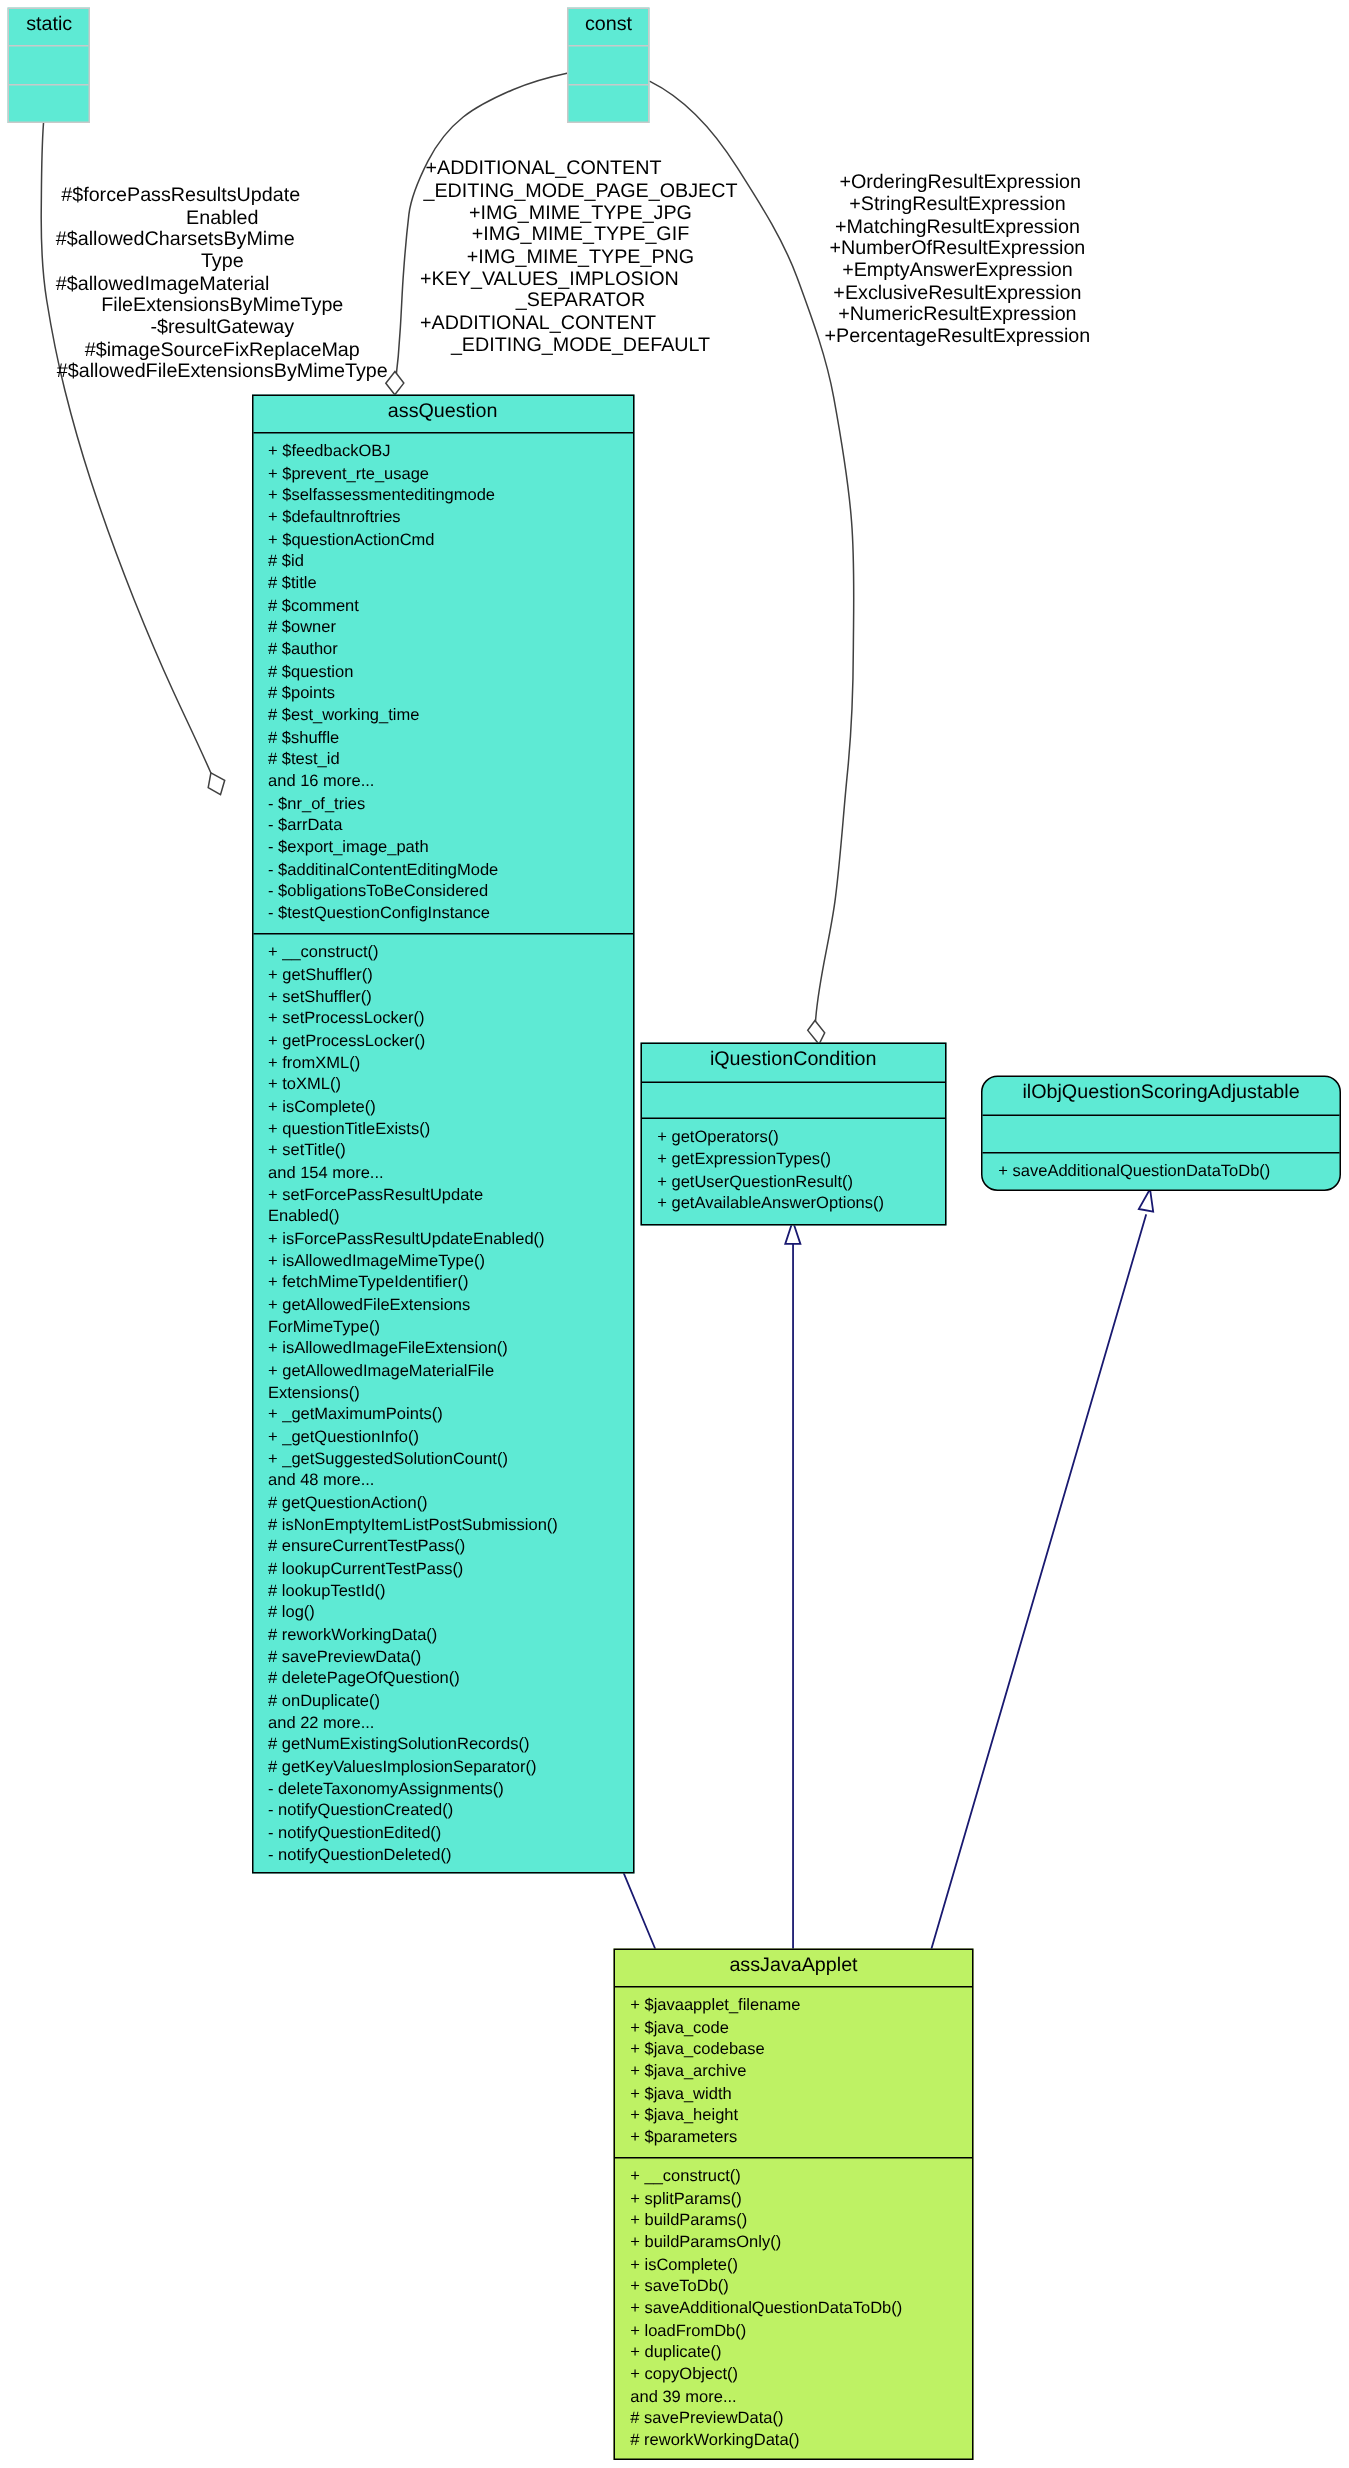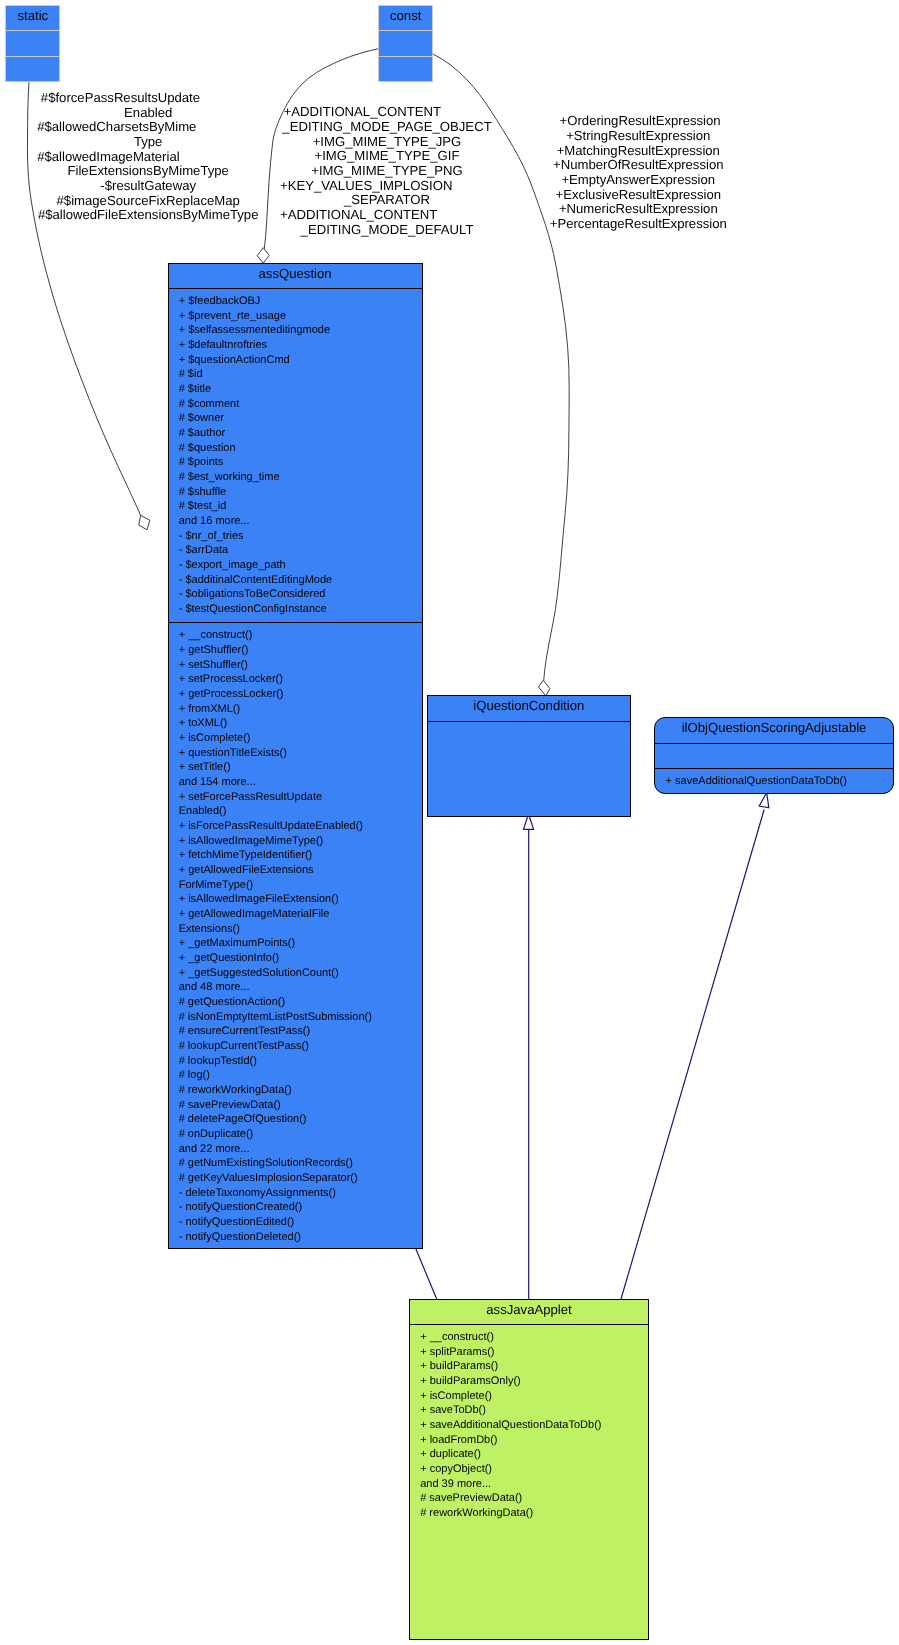--- a/index.html
+++ b/index.html
@@ -3,21 +3,21 @@
 <meta charset="utf-8">
 <style>
   html,body{margin:0;padding:0;background:#fff;}
   body{width:899px;height:1645px;overflow:hidden;
        font-family:"Liberation Sans",sans-serif;
        -webkit-font-smoothing:antialiased;
        text-rendering:geometricPrecision;}
   #stage{position:relative;width:899px;height:1645px;background:#fff;overflow:hidden;
          will-change:transform;}
   #edges{position:absolute;left:0;top:0;}
-  .node{position:absolute;box-sizing:border-box;background:#3b82f6;}
+  .node{position:absolute;box-sizing:border-box;background:#5eead4;}
   .node.plain{border:1px solid #c9c9c9;}
   .node.main{border:1px solid #000;}
   .node.fill{background:#bef264;}
   .sect{box-sizing:border-box;position:relative;overflow:hidden;}
   .sect.div{border-top:1px solid #000;}
   .plain .sect.div{border-top:1px solid #c9c9c9;}
   .title{text-align:center;font-size:13.15px;color:#000;line-height:14.69px;padding-top:3.0px;}
   .rows{font-size:11px;line-height:14.667px;color:#000;padding:5.0px 2px 0 10.2px;}
   .rows > div{white-space:pre;}
   .elabel{position:absolute;text-align:center;font-size:13.15px;line-height:14.667px;
@@ -135,48 +135,63 @@
     <div>- deleteTaxonomyAssignments()</div>
     <div>- notifyQuestionCreated()</div>
     <div>- notifyQuestionEdited()</div>
     <div>- notifyQuestionDeleted()</div>
   </div>
 </div>
 <div class="node main" style="left:427px;top:695.3px;width:203.6px;height:121.5px;">
   <div class="sect title" style="height:24.5px;"><span>iQuestionCondition</span></div>
   <div class="sect div rows" style="height:24.5px;">
   </div>
+  <div class="sect div rows" style="height:70.5px;">
+    <div>+ getOperators()</div>
+    <div>+ getExpressionTypes()</div>
+    <div>+ getUserQuestionResult()</div>
+    <div>+ getAvailableAnswerOptions()</div>
+  </div>
 </div>
 <div class="node main" style="left:654.4px;top:717.2px;width:239.3px;height:76.8px;border-radius:11px;">
   <div class="sect title" style="height:25px;"><span>ilObjQuestionScoringAdjustable</span></div>
   <div class="sect div rows" style="height:25px;">
   </div>
   <div class="sect div rows" style="height:24.8px;">
     <div>+ saveAdditionalQuestionDataToDb()</div>
   </div>
 </div>
 <div class="node main fill" style="left:409px;top:1298.7px;width:240px;height:341.1px;">
   <div class="sect title" style="height:24.2px;"><span>assJavaApplet</span></div>
+  <div class="sect div rows" style="height:114px;">
+    <div>+ $javaapplet_filename</div>
+    <div>+ $java_code</div>
+    <div>+ $java_codebase</div>
+    <div>+ $java_archive</div>
+    <div>+ $java_width</div>
+    <div>+ $java_height</div>
+    <div>+ $parameters</div>
+  </div>
   <div class="sect div rows" style="height:200.9px;">
     <div>+ __construct()</div>
     <div>+ splitParams()</div>
     <div>+ buildParams()</div>
     <div>+ buildParamsOnly()</div>
     <div>+ isComplete()</div>
     <div>+ saveToDb()</div>
     <div>+ saveAdditionalQuestionDataToDb()</div>
     <div>+ loadFromDb()</div>
     <div>+ duplicate()</div>
     <div>+ copyObject()</div>
     <div>and 39 more...</div>
     <div># savePreviewData()</div>
     <div># reworkWorkingData()</div>
   </div>
 </div>
-<div class="elabel" style="left:37.2px;top:91px;width:222px;">
+<div class="elabel" style="left:37.2px;top:123px;width:222px;">
       <div class="lj"> #$forcePassResultsUpdate</div>
       <div>Enabled</div>
       <div class="lj">#$allowedCharsetsByMime</div>
       <div>Type</div>
       <div class="lj">#$allowedImageMaterial</div>
       <div>FileExtensionsByMimeType</div>
       <div>-$resultGateway</div>
       <div>#$imageSourceFixReplaceMap</div>
       <div>#$allowedFileExtensionsByMimeType</div>
     </div>

